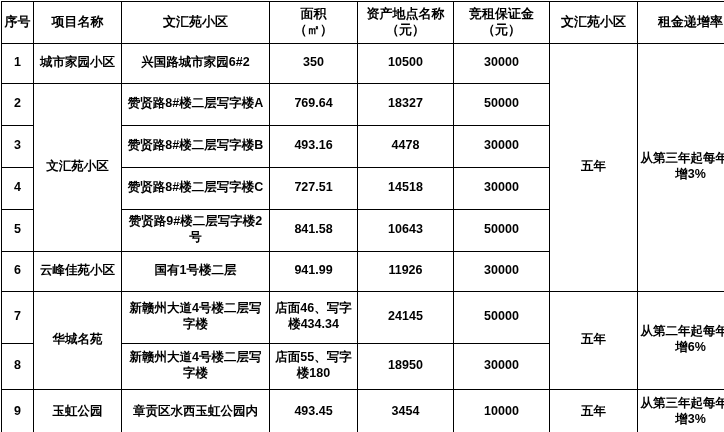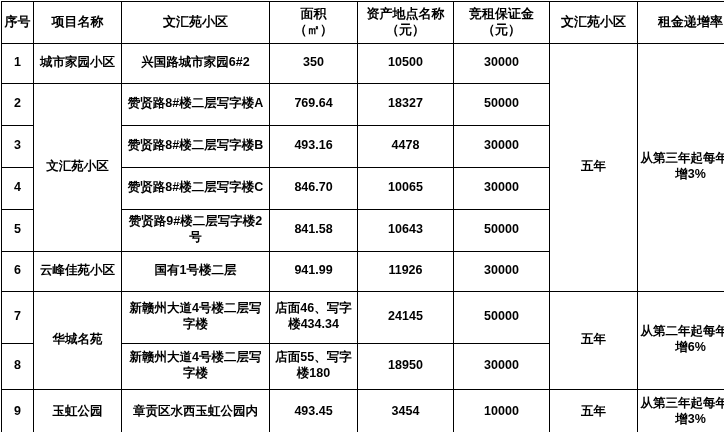--- a/index.html
+++ b/index.html
@@ -127,22 +127,22 @@
         <td>3</td>
         <td>赞贤路8#楼二层写字楼B</td>
         <td class="num">493.16</td>
         <td class="num">4478</td>
         <td class="num">30000</td>
       </tr>
 
       <tr style="height:42px;">
         <td>4</td>
         <td>赞贤路8#楼二层写字楼C</td>
-        <td class="num">846.70</td>
-        <td class="num">10065</td>
+        <td class="num">727.51</td>
+        <td class="num">14518</td>
         <td class="num">30000</td>
       </tr>
 
       <tr style="height:42px;">
         <td>5</td>
         <td>赞贤路9#楼二层写字楼2号</td>
         <td class="num">841.58</td>
         <td class="num">10643</td>
         <td class="num">50000</td>
       </tr>

